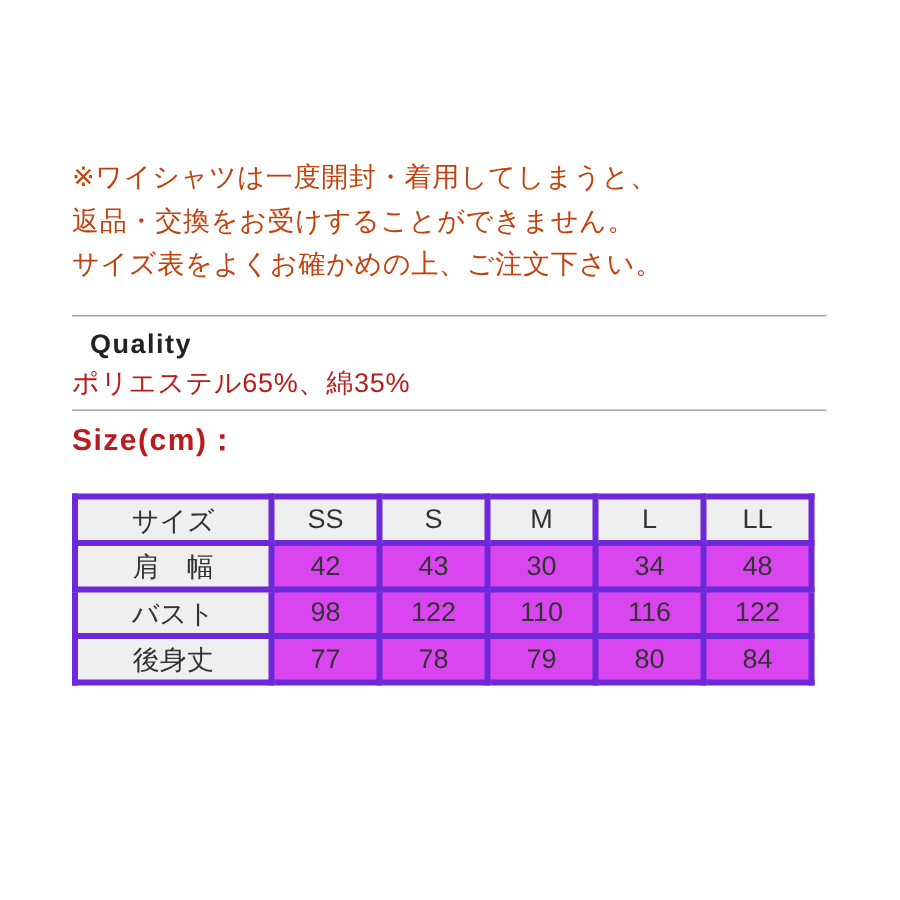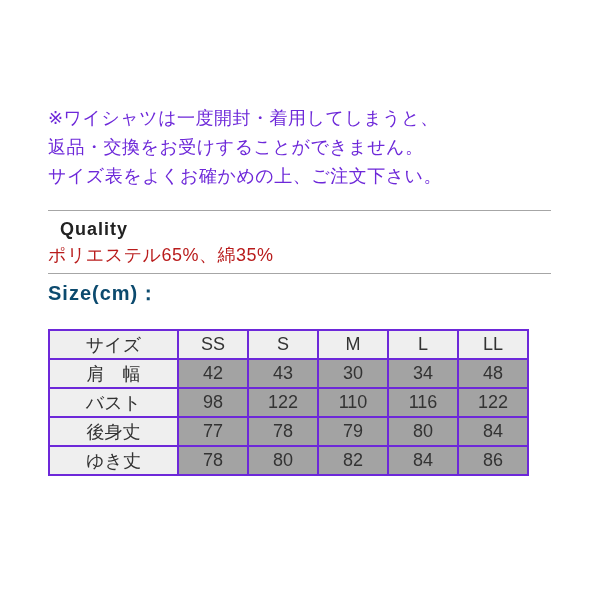--- a/index.html
+++ b/index.html
@@ -14,21 +14,21 @@
     height: 600px;
     background: #ffffff;
     overflow: hidden;
   }
   .notice {
     position: absolute;
     left: 48px;
     top: 104px;
     font-size: 18px;
     line-height: 29px;
-    color: #6d28d9;
+    color: #c2410c;
     letter-spacing: 0.5px;
     white-space: nowrap;
   }
   .rule {
     position: absolute;
     left: 48px;
     width: 503px;
     height: 0;
     border-top: 1px solid #a6a6a6;
   }
@@ -50,48 +50,48 @@
     font-size: 18px;
     color: #b91c1c;
     letter-spacing: 0.5px;
   }
   .size-heading {
     position: absolute;
     left: 48px;
     top: 280px;
     font-size: 20px;
     font-weight: bold;
-    color: #0c4a6e;
+    color: #b91c1c;
     letter-spacing: 1px;
   }
   table.size-table {
     position: absolute;
     left: 48px;
     top: 329px;
     border-collapse: collapse;
     table-layout: fixed;
   }
   .size-table td, .size-table th {
-    border: 2px solid #6d28d9;
+    border: 4px solid #6d28d9;
     height: 27px;
     padding: 0;
     text-align: center;
     vertical-align: middle;
     font-size: 18px;
     font-weight: normal;
     color: #333333;
   }
   .size-table .col-label { width: 127px; }
   .size-table .col-val   { width: 68px; }
   .size-table .head-cell,
   .size-table .label-cell {
     background: #efefef;
   }
   .size-table .val-cell {
-    background: #a3a3a3;
+    background: #d946ef;
   }
 </style>
 </head>
 <body>
 
 <div class="page">
 
   <div class="notice">
     <div>※ワイシャツは一度開封・着用してしまうと、</div>
     <div>返品・交換をお受けすることができません。</div>
@@ -134,24 +134,16 @@
       <td class="val-cell">122</td>
     </tr>
     <tr>
       <td class="label-cell">後身丈</td>
       <td class="val-cell">77</td>
       <td class="val-cell">78</td>
       <td class="val-cell">79</td>
       <td class="val-cell">80</td>
       <td class="val-cell">84</td>
     </tr>
-    <tr>
-      <td class="label-cell">ゆき丈</td>
-      <td class="val-cell">78</td>
-      <td class="val-cell">80</td>
-      <td class="val-cell">82</td>
-      <td class="val-cell">84</td>
-      <td class="val-cell">86</td>
-    </tr>
   </tbody>
     </table>
 
 </div>
 
 </body></html>

